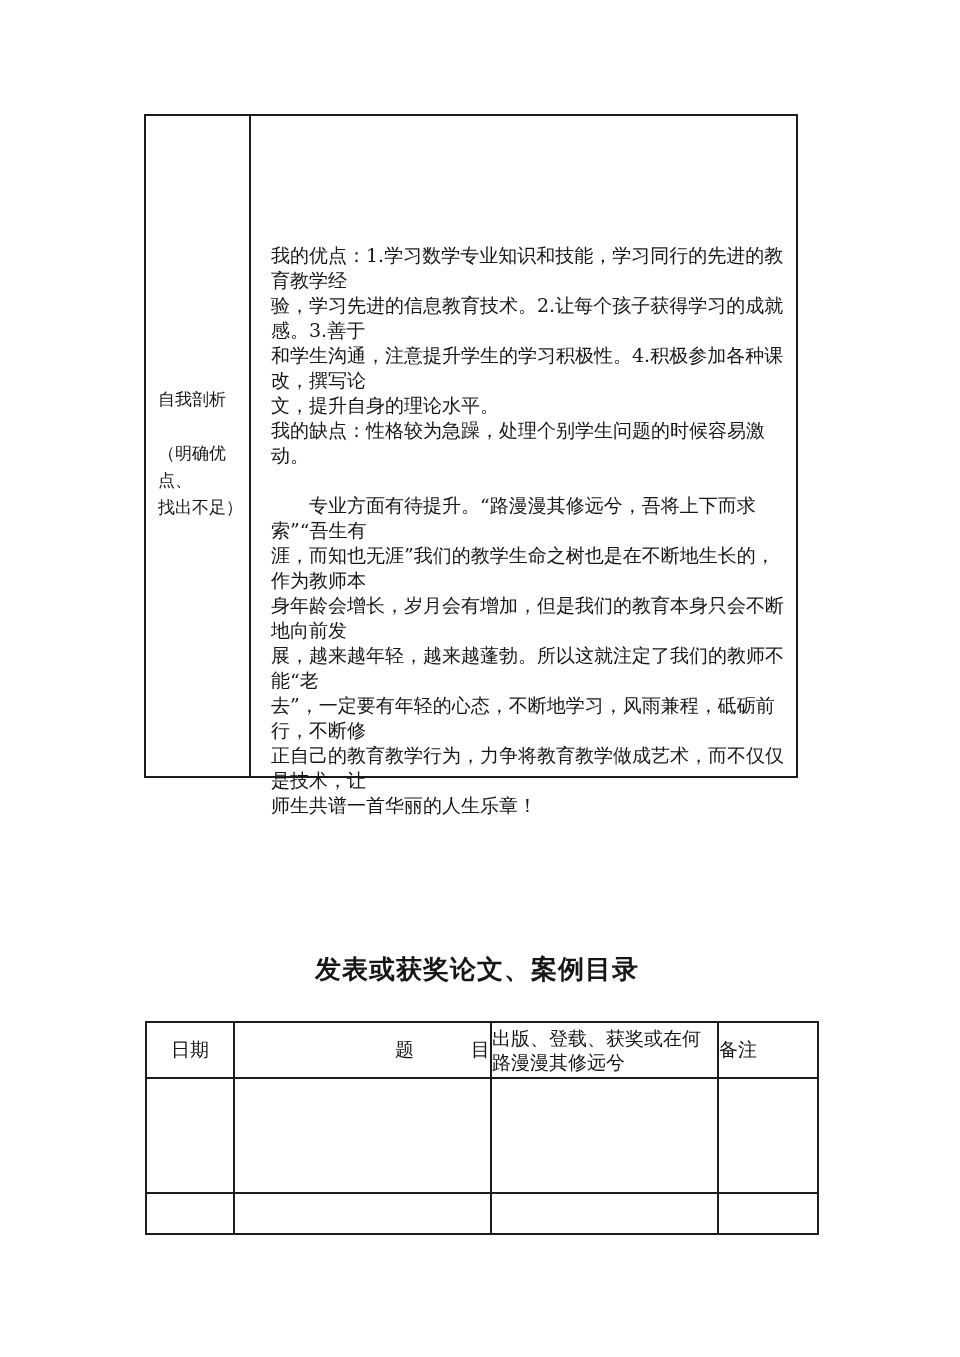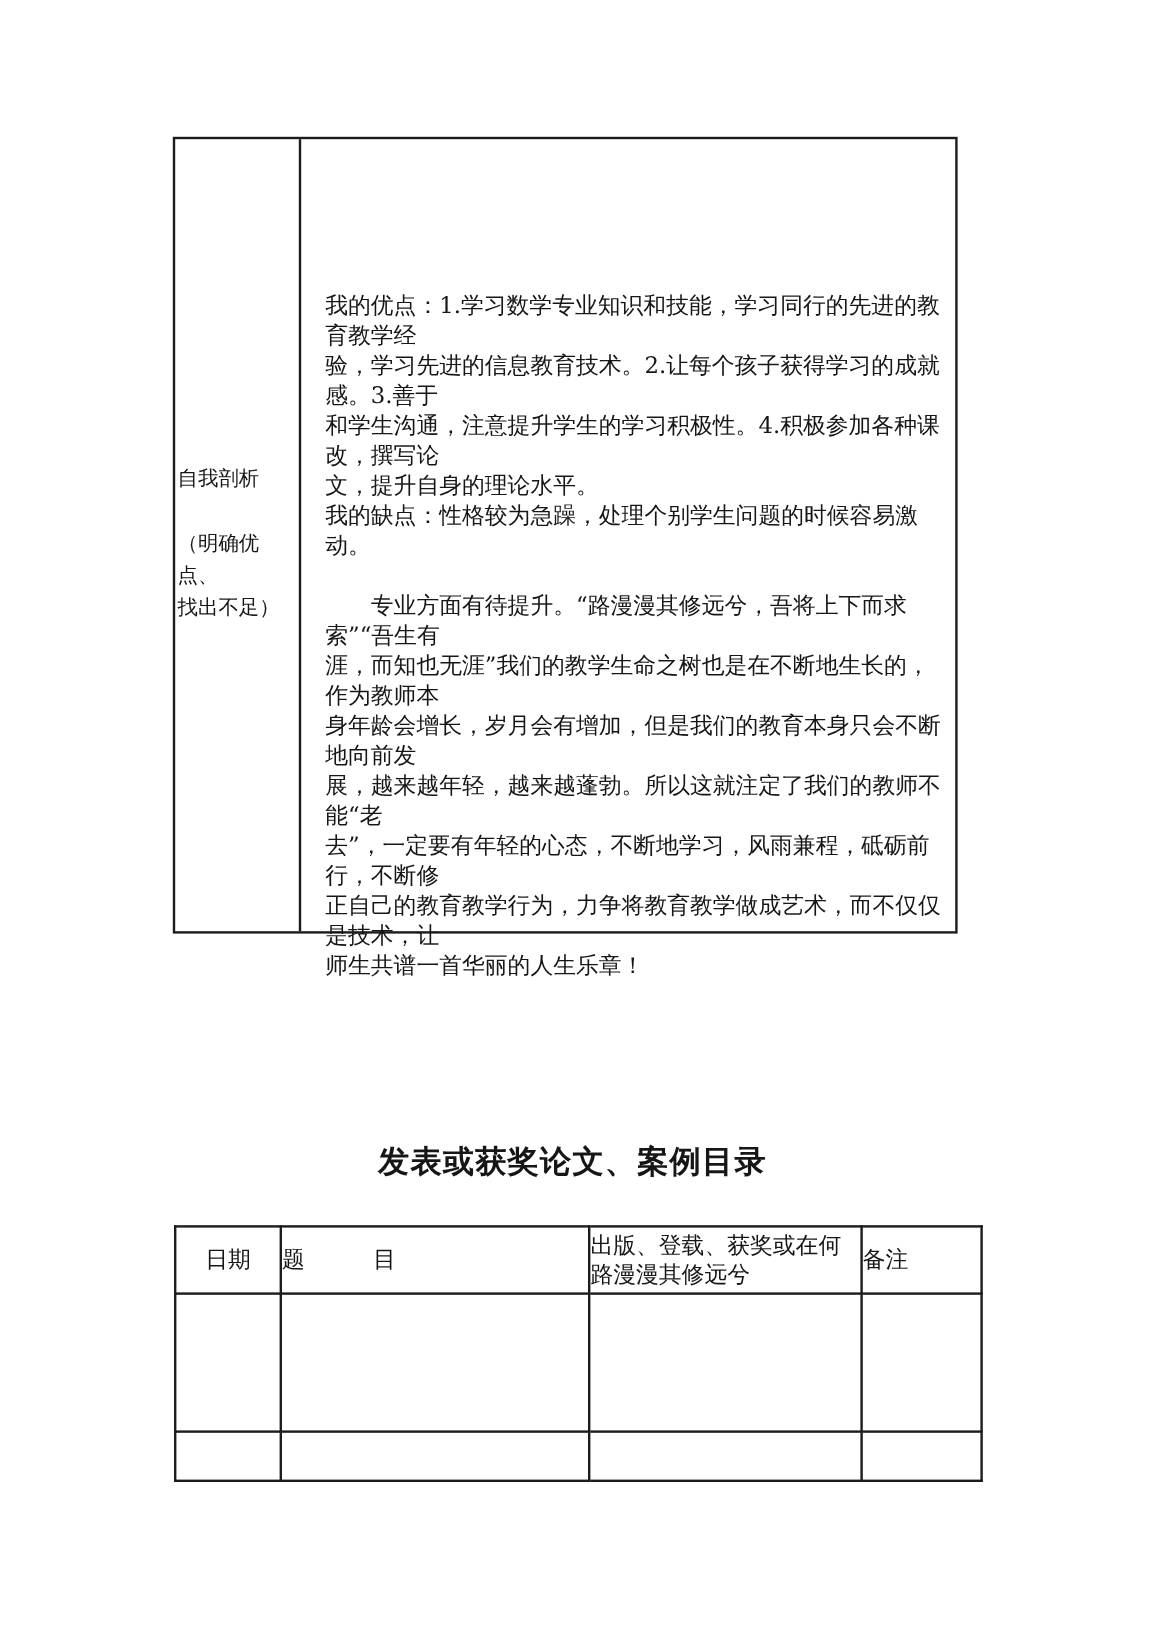--- a/index.html
+++ b/index.html
@@ -31,21 +31,21 @@
     width: 105px;
     box-sizing: border-box;
     border-right: 2px solid #1c1c1c;
     display: flex;
     align-items: center;
   }
   .sa-label {
     font-size: 17px;
     line-height: 27px;
     white-space: pre-line;
-    padding-left: 2px;
+    padding-left: 12px;
     margin-top: 14px;
   }
   .sa-content-cell {
     flex: 1;
     box-sizing: border-box;
     padding: 127px 5px 0 20px;
   }
   .sa-content {
     font-size: 19px;
     line-height: 25px;
@@ -84,21 +84,21 @@
     font-size: 19px;
     vertical-align: middle;
     padding: 0;
     box-sizing: border-box;
   }
   .catalog-table thead tr { height: 56px; }
   .row-tall  { height: 115px; }
   .row-short { height: 41px; }
 
   .th-date  { text-align: center; }
-  .th-topic { text-align: left; }
+  .th-topic { text-align: right; }
   .th-pub   {
     text-align: left;
     padding: 2px 2px 2px 5px;
     line-height: 24px;
     white-space: pre-line;
   }
   .th-notes { text-align: left; padding-left: 4px; margin-top: 34px; }
 </style>
 </head>
 <body>

